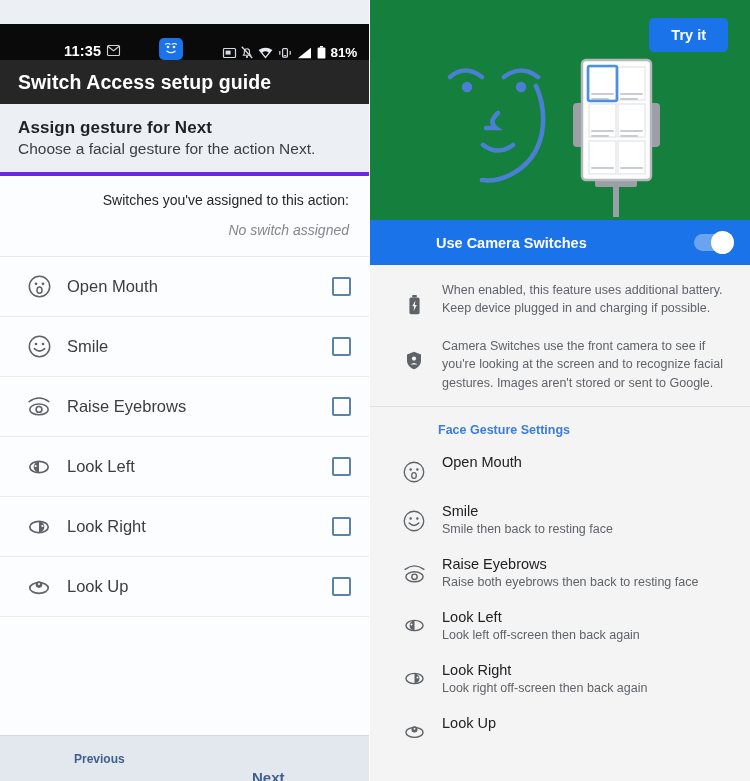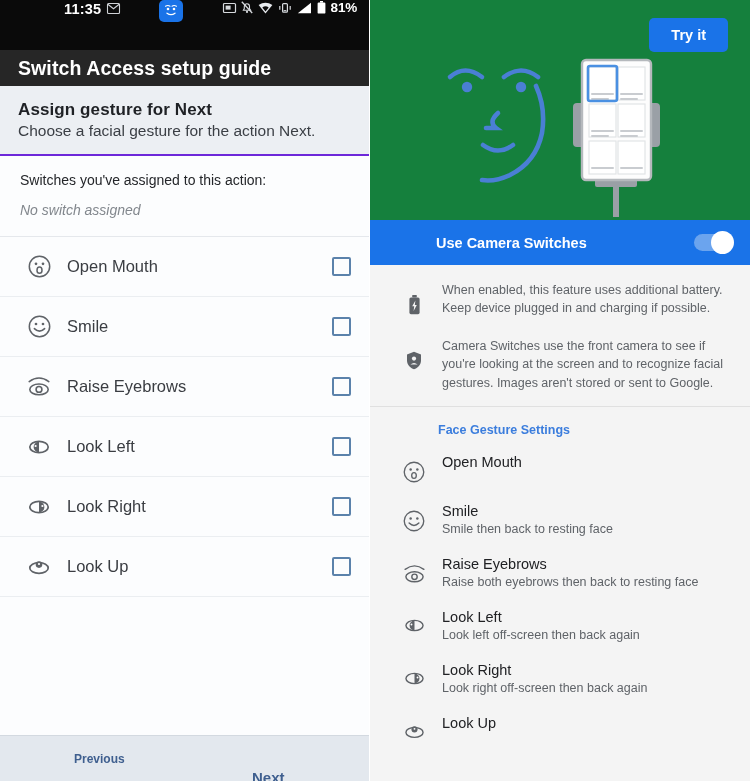--- a/index.html
+++ b/index.html
@@ -13,52 +13,54 @@
 
   
   .left-panel {
     width: 370px; height: 781px;
     background: #eceff3;
     position: relative;
     display: flex; flex-direction: column;
     border-right: 1px solid #ffffff;
   }
   .status-bar {
-    height: 50px; background: #0a0a0a;
-    display: flex; align-items: flex-start;
+    height: 36px; background: #0a0a0a;
+    display: flex; align-items: flex-end;
     padding: 0 12px;
     color: #ffffff;
+    margin-top: 24px;
   }
   .sb-left { display: flex; align-items: center; gap: 6px; flex: 0 0 auto; padding-left: 52px;}
   .sb-time { font-size: 14.5px; font-weight: bold; letter-spacing: .2px; }
   .sb-mid { flex: 1; display: flex; justify-content: center; align-items: center; }
   .face-chip {
     width: 24px; height: 22px; border-radius: 5px; background: #1a73e8;
     display: flex; align-items: center; justify-content: center;
   }
   .sb-right { display: flex; align-items: center; gap: 5px; }
   .sb-right svg { display: block; }
   .sb-batt-text { font-size: 13.5px; font-weight: bold; letter-spacing: -.2px; }
 
   .app-bar {
-    height: 36px; background: #262626;
+    height: 44px; background: #262626;
     display: flex; align-items: center; padding: 0 18px;
   }
   .app-bar-title { color: #fff; font-size: 19.5px; font-weight: bold; letter-spacing: .1px; }
 
   .section-head {
     background: #eceff3;
     padding: 14px 18px 14px 18px;
   }
   .section-title { font-size: 17px; font-weight: bold; color: #1f2125; letter-spacing: .1px; }
   .section-sub { font-size: 15.5px; color: #3b3f45; margin-top: 2px; }
 
   .assigned-card {
-    background: #fcfdfe; border-top: 2px solid #6d28d9;
+    background: #fcfdfe; border-top: 4px solid #6d28d9;
     padding: 16px 20px 18px 20px;
+    text-align: right;
   }
   .assigned-label { font-size: 14px; color: #24262a; }
   .assigned-value { font-size: 14px; color: #82878d; font-style: italic; margin-top: 14px; }
 
   .gesture-list { background: #fcfdfe; border-top: 1px solid #e5e8ec; flex: 1; }
   .g-row {
     height: 60px; display: flex; align-items: center;
     padding: 0 18px 0 22px;
     border-bottom: 1px solid #ebeef1;
   }

